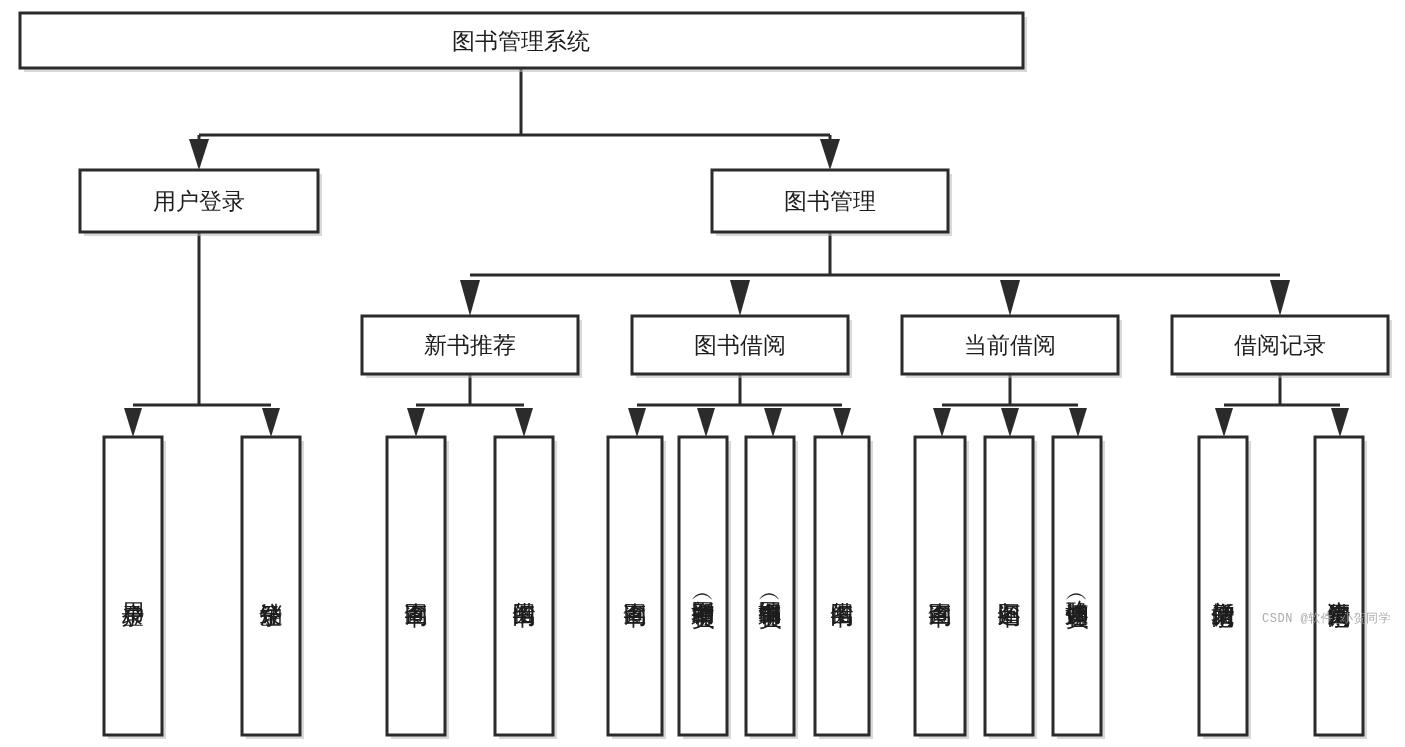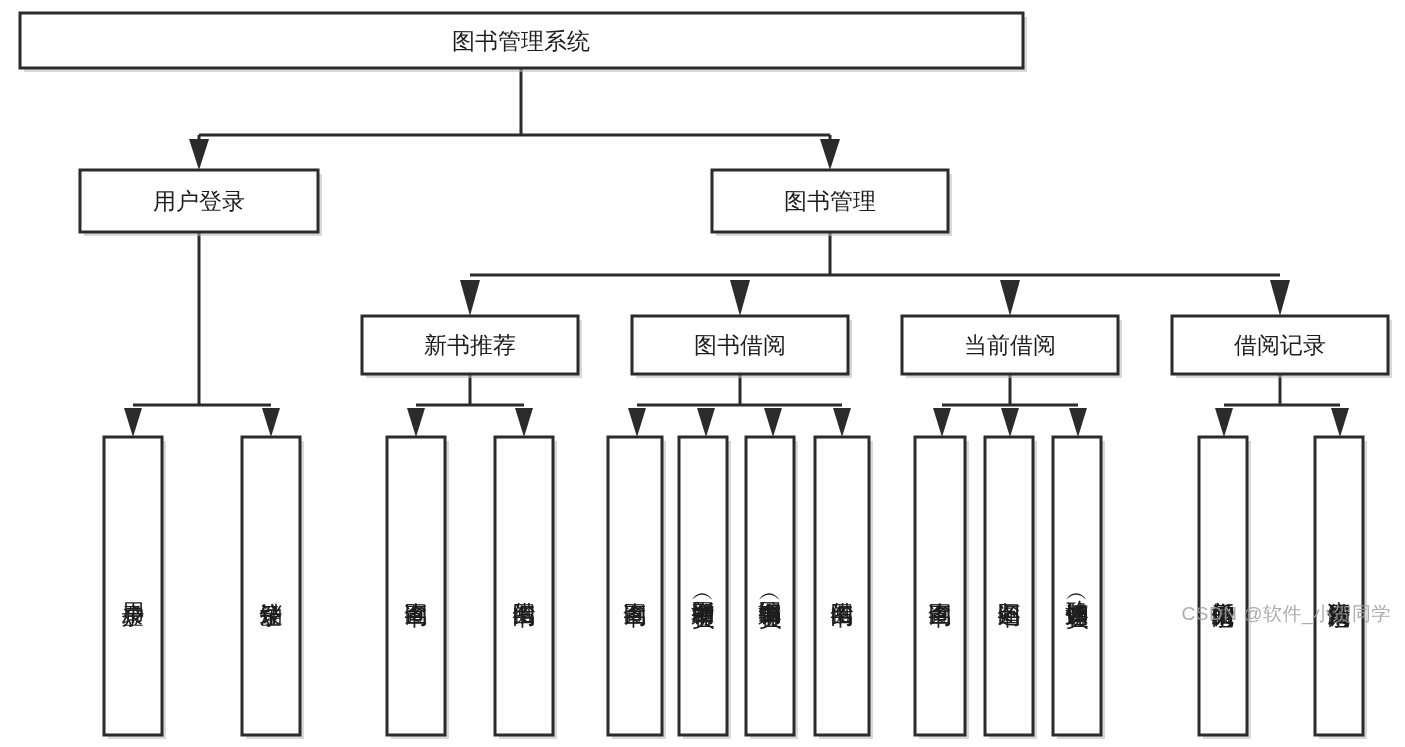--- a/index.html
+++ b/index.html
@@ -71,22 +71,22 @@
     justify-content: center;
     writing-mode: vertical-rl;
     text-orientation: upright;
     letter-spacing: 1px;
     white-space: nowrap;
   }
   .watermark {
     position: absolute;
     right: 14px;
     bottom: 6px;
-    font-family: Liberation Sans, sans-serif;
-    font-size: 19px;
+    font-family: Liberation Mono, monospace;
+    font-size: 12px;
     color: #9e9e9e;
     opacity: 0.85;
     letter-spacing: 0.5px;
     user-select: none;
     pointer-events: none;
     text-align: center;
   }
 </style>
 </head>
 <body>

